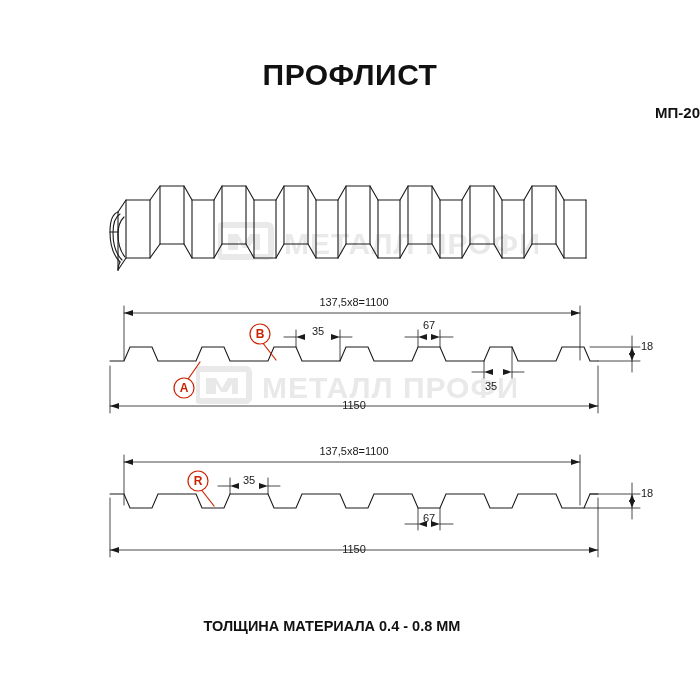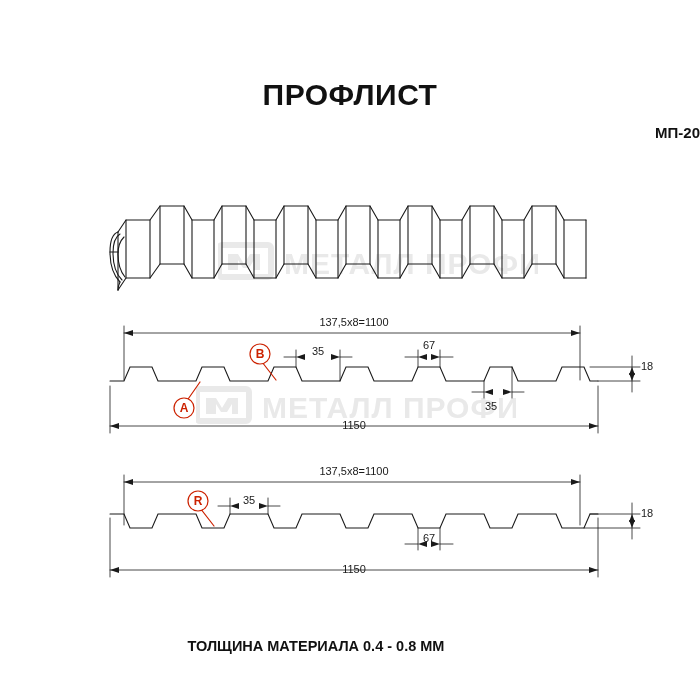--- a/index.html
+++ b/index.html
@@ -11,21 +11,20 @@
     width: 700px;
     height: 700px;
     font-family: "Liberation Sans", sans-serif;
     color: #1a1a1a;
     position: relative;
     overflow: hidden;
   }
   .page {
     position: absolute;
     inset: 0;
-    margin-top: 20px;
   }
   .title {
     position: absolute;
     top: 58px;
     left: 0;
     width: 700px;
     text-align: center;
     font-size: 30px;
     font-weight: bold;
     letter-spacing: 0.5px;
@@ -37,21 +36,21 @@
     left: 0;
     width: 700px;
     text-align: right;
     font-size: 15px;
     font-weight: bold;
     color: #111111;
   }
   .footer {
     position: absolute;
     top: 618px;
-    left: 0;
+    left: 16px;
     width: 632px;
     text-align: center;
     font-size: 14.5px;
     font-weight: bold;
     color: #111111;
   }
   .drawing {
     position: absolute;
     top: 0;
     left: 0;

